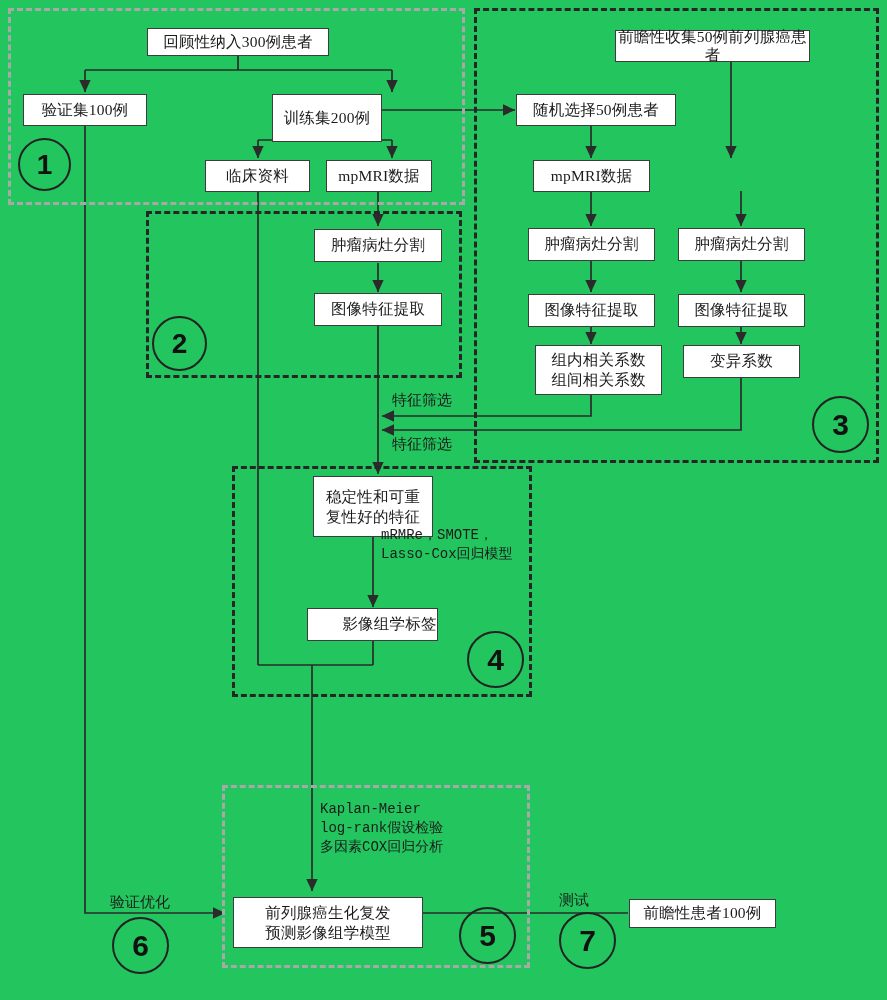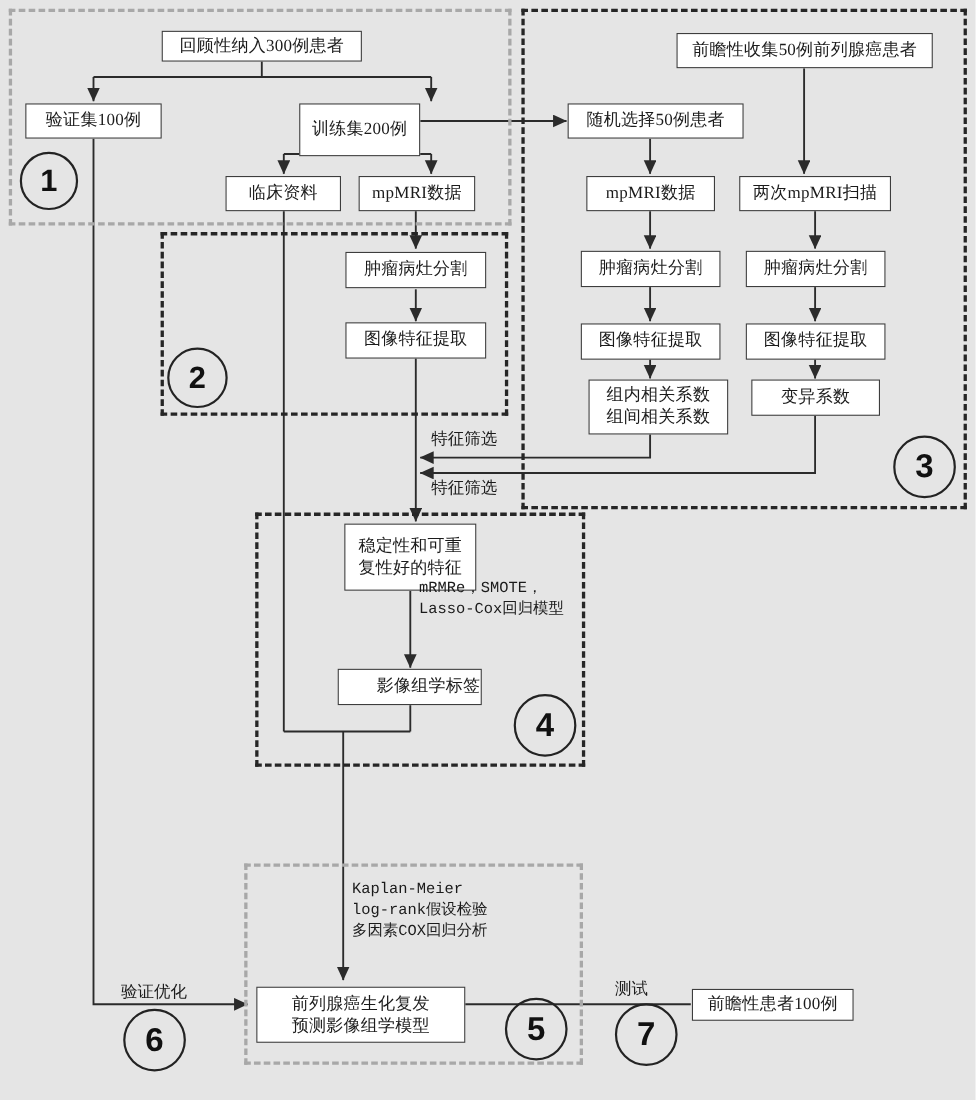--- a/index.html
+++ b/index.html
@@ -1,17 +1,17 @@
 <!DOCTYPE html>
 <html><head>
 <meta charset="utf-8">
 <style>
   html,body{margin:0;padding:0;background:#ffffff;}
   body{width:887px;height:1000px;font-family:"Liberation Serif",serif;}
-  #stage{position:relative;width:887px;height:1000px;overflow:hidden;background:#e5e5e5;}
+  #stage{position:relative;width:887px;height:1000px;overflow:hidden;background:#22c55e;}
   svg#wires{position:absolute;left:0;top:0;width:887px;height:1000px;}
 
   .box{
     position:absolute;
     box-sizing:border-box;
     border:1.6px solid #3d3d3d;
     background:#fff;
     display:flex;
     align-items:center;
     justify-content:center;
@@ -138,27 +138,26 @@
   <div class="box" style="left:272px;top:94px;width:110px;height:48px;">训练集200例</div>
 
   <div class="box" style="left:205px;top:160px;width:105px;height:32px;">临床资料</div>
 
   <div class="box" style="left:326px;top:160px;width:106px;height:32px;">mpMRI数据</div>
 
   <div class="box" style="left:314px;top:229px;width:128px;height:33px;">肿瘤病灶分割</div>
 
   <div class="box" style="left:314px;top:293px;width:128px;height:33px;">图像特征提取</div>
 
-  <div class="box" style="left:615px;top:30px;width:233px;height:32px;">前瞻性收集50例前列腺癌患者</div>
+  <div class="box" style="left:615px;top:30px;width:195px;height:32px;">前瞻性收集50例前列腺癌患者</div>
 
   <div class="box" style="left:516px;top:94px;width:160px;height:32px;">随机选择50例患者</div>
 
   <div class="box" style="left:533px;top:160px;width:117px;height:32px;">mpMRI数据</div>
 
-  <div class="box" style="left:672px;top:160px;width:138px;height:32px;">两次mpMRI扫描</div>
 
   <div class="box" style="left:528px;top:228px;width:127px;height:33px;">肿瘤病灶分割</div>
 
   <div class="box" style="left:678px;top:228px;width:127px;height:33px;">肿瘤病灶分割</div>
 
   <div class="box" style="left:528px;top:294px;width:127px;height:33px;">图像特征提取</div>
 
   <div class="box" style="left:678px;top:294px;width:127px;height:33px;">图像特征提取</div>
 
   <div class="box two-line" style="left:535px;top:345px;width:127px;height:50px;">组内相关系数

